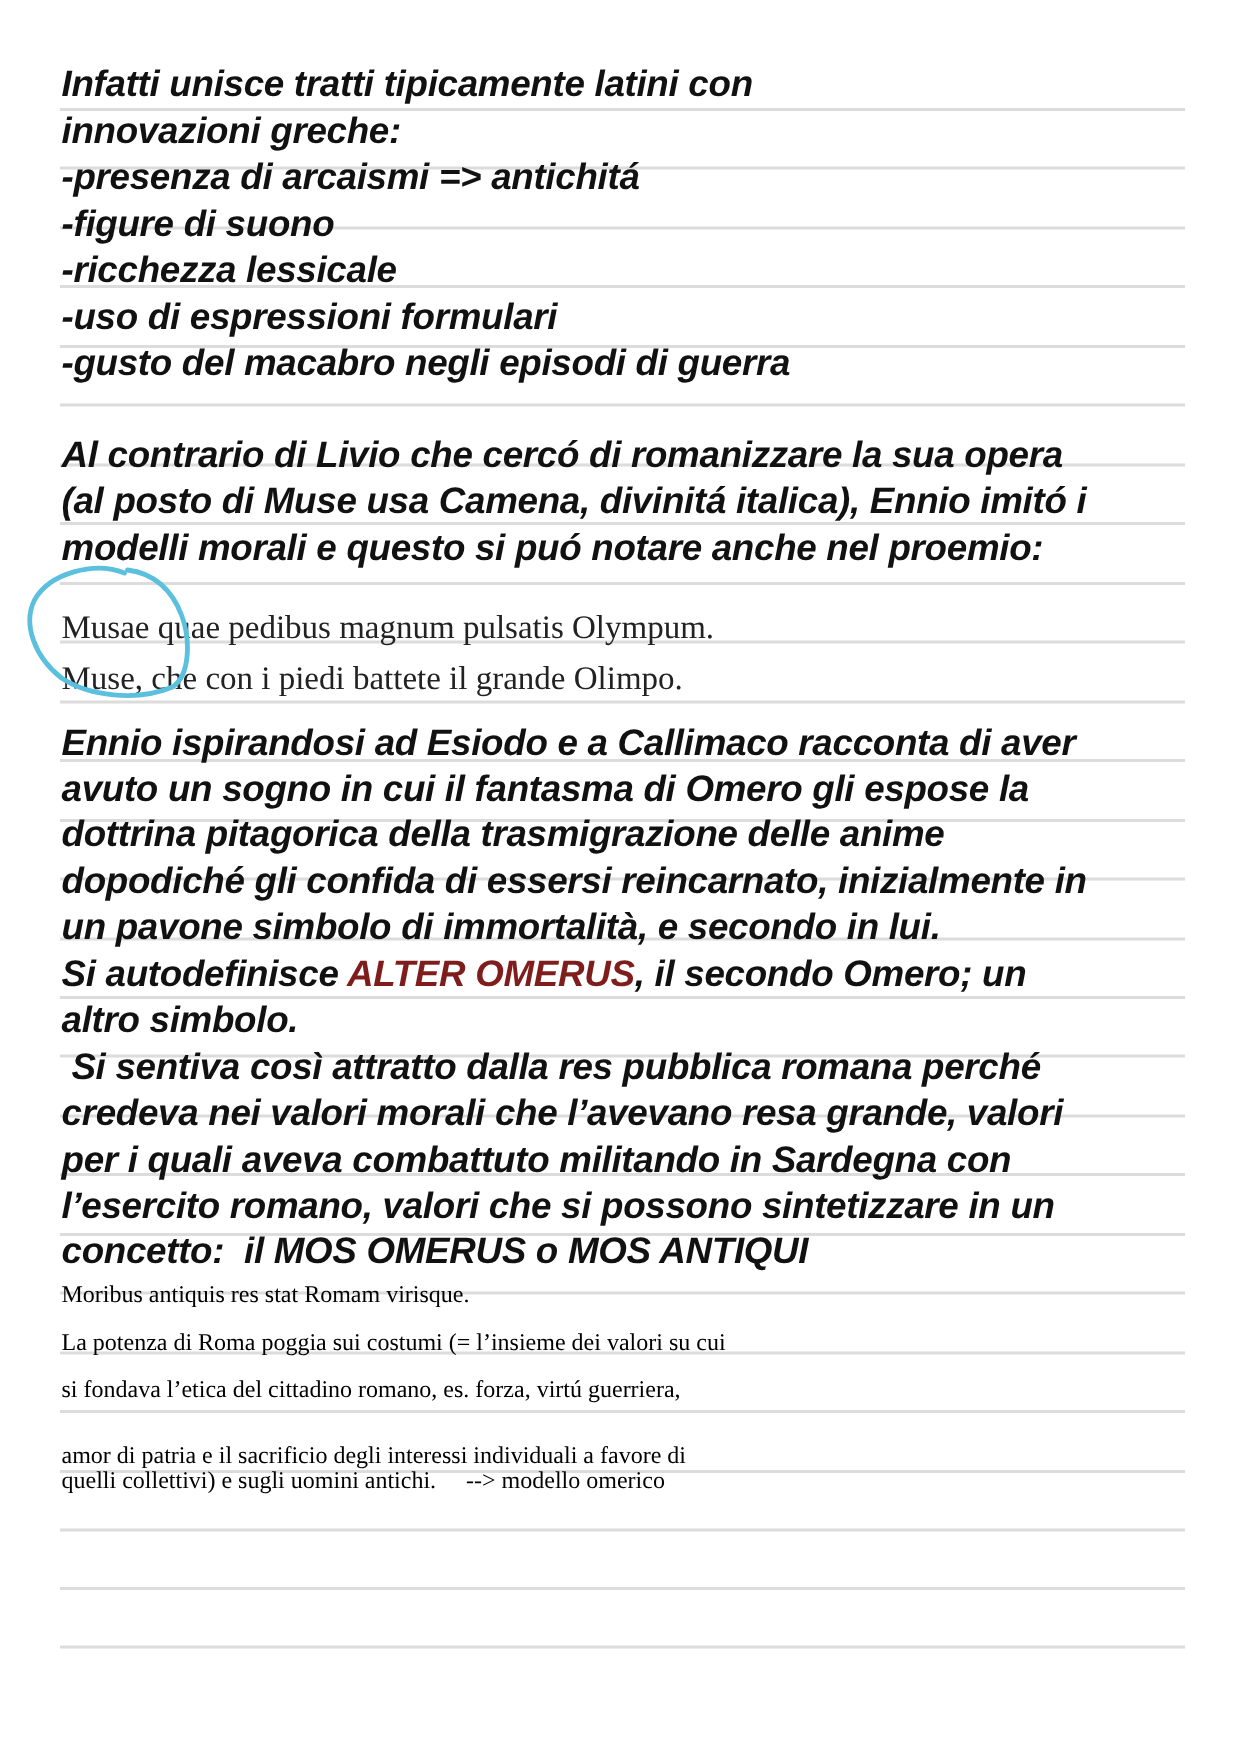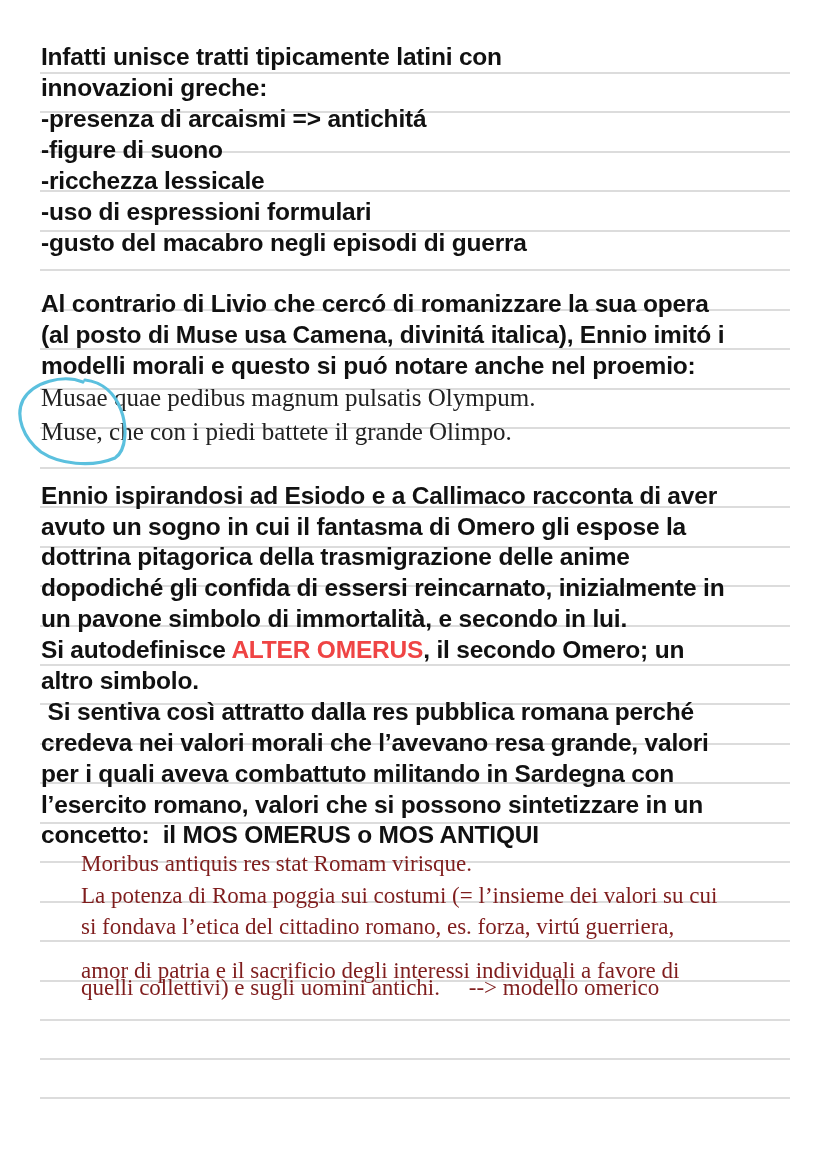--- a/index.html
+++ b/index.html
@@ -1,22 +1,22 @@
 <!DOCTYPE html>
 <html><head>
 <meta charset="utf-8">
 <style>
   html, body { margin:0; padding:0; }
   body { width:828px; height:1171px; background:#ffffff; position:relative; overflow:hidden; }
   .rules { position:absolute; left:0; top:0; width:828px; height:1171px; }
   .rule { position:absolute; left:40px; width:750px; height:2px; background:#dcdcdc; }
-  .sans { position:absolute; left:41px; font-family:"Liberation Sans", sans-serif; font-weight:bold; font-size:24.5px; line-height:31px; color:#111111; white-space:pre; letter-spacing:-0.2px; }
-  .serif { position:absolute; left:41px; font-family:"Liberation Serif", "DejaVu Serif", serif; font-size:25px; line-height:31.5px; color:#222222; white-space:pre; }
-  .serif2 { position:absolute; left:41px; font-family:"Liberation Serif", "DejaVu Serif", serif; font-size:23px; line-height:31px; color:#7f1d1d; white-space:pre;margin-left:40px; }
-  .hl { color:#ef4444; }
+  .sans { position:absolute; left:41px; font-family:"Liberation Sans", sans-serif; font-weight:bold; font-size:24.5px; line-height:31px; color:#111111; white-space:pre; letter-spacing:-0.2px;font-style:italic; }
+  .serif { position:absolute; left:41px; font-family:"Liberation Serif", "DejaVu Serif", serif; font-size:22px; line-height:31.5px; color:#222222; white-space:pre;margin-top:20px; }
+  .serif2 { position:absolute; left:41px; font-family:"Liberation Serif", "DejaVu Serif", serif; font-size:16px; line-height:31px; color:#000000; white-space:pre; }
+  .hl { color:#7f1d1d; }
   .circle { position:absolute; left:15px; top:376px; width:118px; height:90px; }
 </style>
 </head>
 <body>
 
 <div class="rules">
   <div class="rule" style="top:72px"></div>
   <div class="rule" style="top:111px"></div>
   <div class="rule" style="top:151px"></div>
   <div class="rule" style="top:190px"></div>

